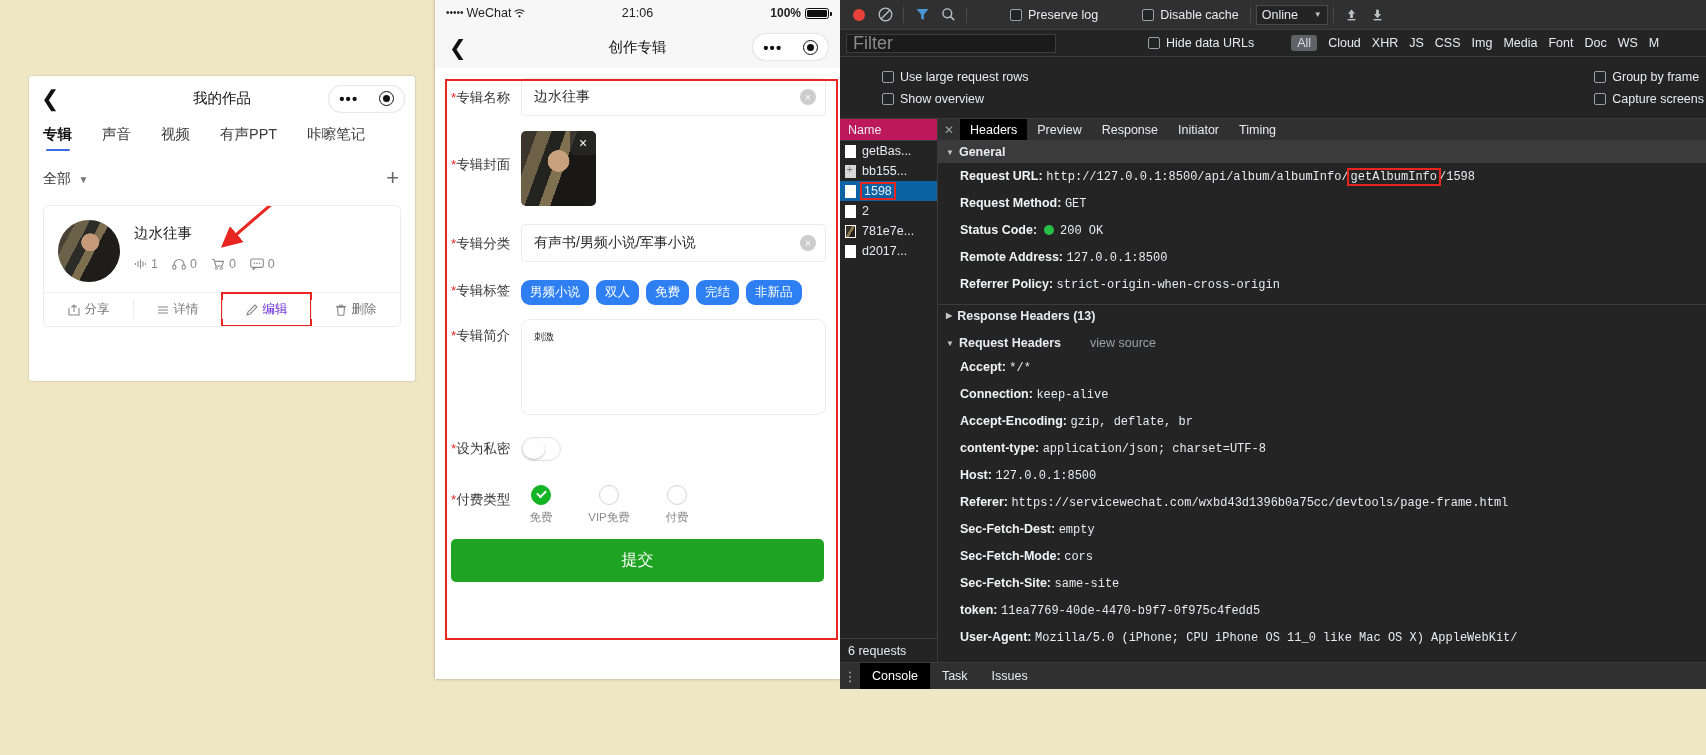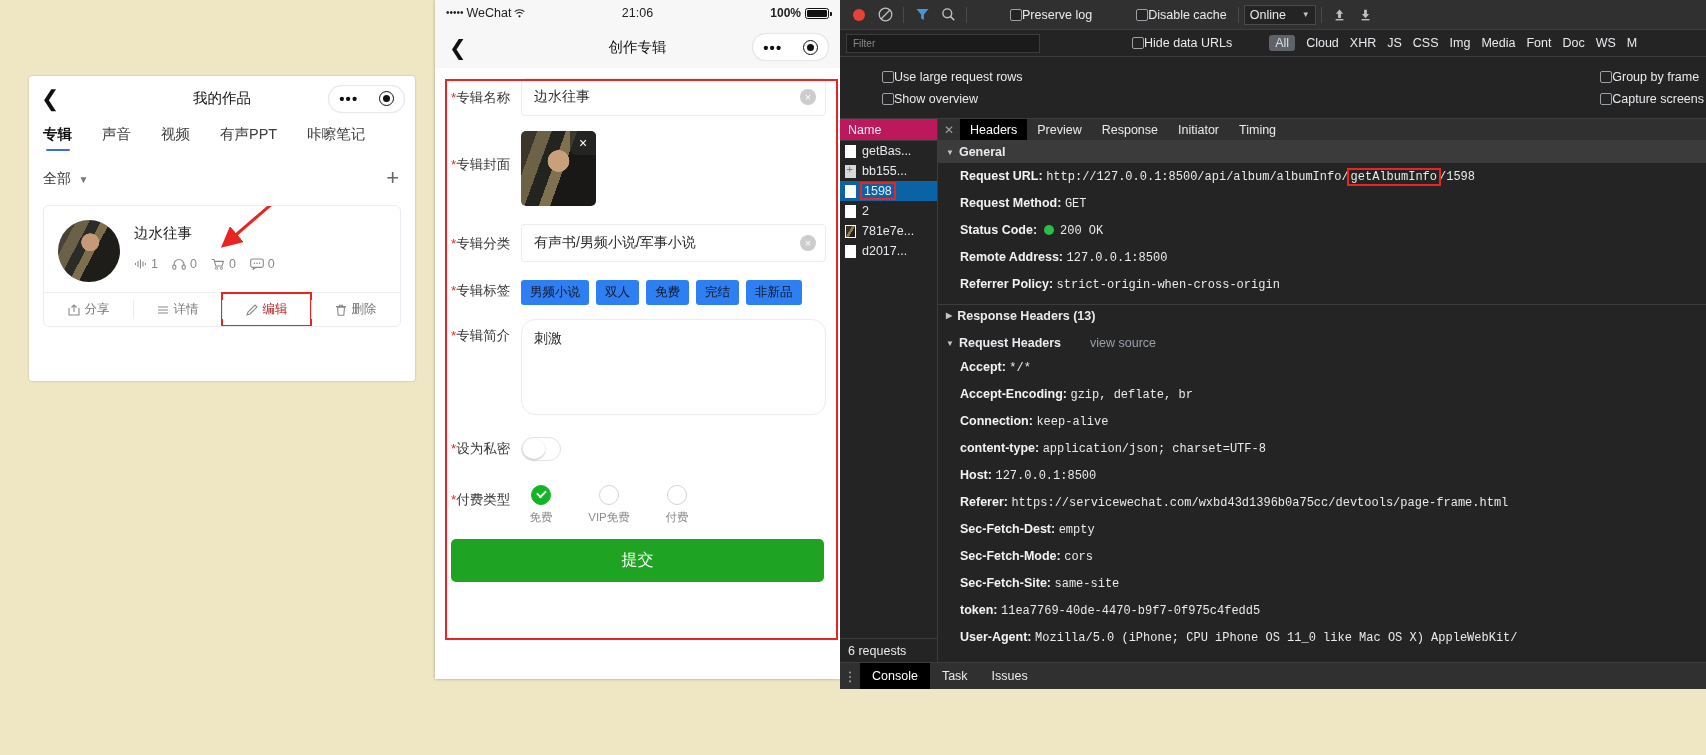--- a/index.html
+++ b/index.html
@@ -61,21 +61,21 @@
   .work-meta { flex:1; padding-top:4px; }
   .work-title { font-size:14.5px; color:#222; }
   .stat-row { display:flex; gap:14px; margin-top:14px; align-items:center; color:#8a8a8a; font-size:12.5px;}
   .stat { display:flex; align-items:center; gap:4px; }
   .stat svg { display:block; }
 
   .work-actions { display:flex; border-top:1px solid #efefef; }
   .act { flex:1; display:flex; align-items:center; justify-content:center; gap:5px;
     padding:8px 0; font-size:12.5px; color:#777; position:relative; }
   .act + .act:before { content:""; position:absolute; left:0; top:7px; bottom:7px; width:1px; background:#ececec;}
-  .act.highlight { outline:2px solid #e8251f; outline-offset:-1px; color:#b91c1c; }
+  .act.highlight { outline:2px solid #e8251f; outline-offset:-1px; color:#6d28d9; }
 
   .red-arrow { position:absolute; left:170px; top:-22px; width:80px; height:70px; pointer-events:none;}
 
   
   #mid-phone {
     position:absolute; left:435px; top:0px; width:405px; height:679px;
     background:#fff; box-shadow:0 0 3px rgba(0,0,0,.3); overflow:hidden;
   }
   .ios-status {
     height:26px; background:#f7f7f7; display:flex; align-items:center;
@@ -118,24 +118,24 @@
     background:
       radial-gradient(circle at 50% 40%, #c9a07c 0 18%, rgba(0,0,0,0) 19%),
       linear-gradient(110deg,#3b352b 0 16%, #6d6248 16% 30%, #23231f 30% 44%, #7f7150 44% 55%, #191816 55% 100%),
       #342f26;
   }
   .cover-x {
     position:absolute; right:0; top:0; width:26px; height:24px; background:rgba(40,40,40,.75);
     color:#fff; font-size:14px; line-height:24px; text-align:center; border-radius:0 5px 0 6px;
   }
   .tag-row { display:flex; gap:7px; flex-wrap:wrap; padding-top:4px;}
-  .tag { background:#2d7ff2; color:#0f172a; font-size:12.5px; padding:4px 9px; border-radius:3px; }
+  .tag { background:#2d7ff2; color:#ffffff; font-size:12.5px; padding:4px 9px; border-radius:9px; }
   .textarea-box {
-    min-height:96px; border:1px solid #ececec; border-radius:14px; background:#fff;
-    padding:10px 12px; font-size:14px; color:#2b2b2b;
+    min-height:96px; border:1px solid #ececec; border-radius:9px; background:#fff;
+    padding:10px 12px; font-size:10px; color:#2b2b2b;
   }
   .switch {
     width:40px; height:24px; border-radius:12px; background:#fff; border:1px solid #e3e3e3;
     position:relative; box-shadow:inset 0 0 1px rgba(0,0,0,.06);
   }
   .switch:after{content:"";position:absolute;left:1px;top:1px;width:22px;height:20px;border-radius:50%;
     background:#fff;box-shadow:0 1px 2px rgba(0,0,0,.25);}
   .radio-row { display:flex; gap:28px; padding-top:2px;}
   .radio-item { display:flex; flex-direction:column; align-items:center; gap:5px; width:40px;}
   .radio-c { width:20px;height:20px;border-radius:50%;border:1.4px solid #d4d4d4;}
@@ -152,33 +152,33 @@
     position:absolute; left:840px; top:0; width:866px; height:689px;
     background:#242424; color:#e8eaed; font-size:12.5px; overflow:hidden;
   }
   .dt-toolbar {
     height:30px; background:#303030; display:flex; align-items:center; gap:0px;
     padding:0 6px; border-bottom:1px solid #3c3c3c;
   }
   .dt-ico { width:26px; height:26px; display:flex; align-items:center; justify-content:center; }
   .rec-dot { width:12px; height:12px; border-radius:50%; background:#e8413a; }
   .sep { width:1px; height:16px; background:#4a4a4a; margin:0 5px;}
-  .dt-check { display:flex; align-items:center; gap:0; font-size:12.5px; color:#e8eaed; margin:0 6px; white-space:nowrap;padding-left:32px;}
+  .dt-check { display:flex; align-items:center; gap:6px; font-size:12.5px; color:#e8eaed; margin:0 6px; white-space:nowrap;padding-left:32px;}
   .cbox { width:12px; height:12px; border:1px solid #9aa0a6; border-radius:2px; background:#242424; }
   .dd { display:flex; align-items:center; gap:16px; background:#242424; border:1px solid #4a4a4a;
         height:20px; padding:0 5px; color:#e8eaed; font-size:12.5px;}
   .dd .caret { font-size:8px; color:#c0c0c0;}
 
   .dt-filterbar {
     height:27px; background:#242424; display:flex; align-items:center; gap:0;
     padding:0 6px; border-bottom:1px solid #3c3c3c;
   }
   .filter-input {
-    width:194px; height:19px; background:#1b1b1b; border:1px solid #3c3c3c;
-    color:#8b8b8b; font-size:10px; padding:0 6px; display:flex; align-items:center;
+    width:210px; height:19px; background:#1b1b1b; border:1px solid #3c3c3c;
+    color:#8b8b8b; font-size:18px; padding:0 6px; display:flex; align-items:center;
   }
   .ftypes { display:flex; align-items:center; gap:11px; margin-left:10px; font-size:12.5px; white-space:nowrap;}
   .ftype.all { background:#5f6368; color:#dadce0; padding:1px 6px; border-radius:3px;margin-left:21px; }
 
   .dt-opts {
     height:62px; background:#242424; display:flex; flex-direction:column; justify-content:center;
     gap:8px; padding:0 10px; border-bottom:1px solid #3c3c3c; position:relative;
   }
   .opt-right { position:absolute; right:0px; top:0; height:100%;
     display:flex; flex-direction:column; justify-content:center; gap:8px; padding-right:2px;}
@@ -623,22 +623,22 @@
           <span>Response Headers (13)</span>
         </div>
 
         <div class="sec-head plain" style="border-top:none; margin-top:6px">
           <span class="tri">▼</span>
           <span>Request Headers</span>
           <span class="view-src">view source</span>
         </div>
 
         <div class="kv"><b>Accept:</b> <span class="v">*/*</span></div>
+        <div class="kv"><b>Connection:</b> <span class="v">keep-alive</span></div>
         <div class="kv"><b>Accept-Encoding:</b> <span class="v">gzip, deflate, br</span></div>
-        <div class="kv"><b>Connection:</b> <span class="v">keep-alive</span></div>
         <div class="kv"><b>content-type:</b> <span class="v">application/json; charset=UTF-8</span></div>
         <div class="kv"><b>Host:</b> <span class="v">127.0.0.1:8500</span></div>
         <div class="kv"><b>Referer:</b> <span class="v">https://servicewechat.com/wxbd43d1396b0a75cc/devtools/page-frame.html</span></div>
         <div class="kv"><b>Sec-Fetch-Dest:</b> <span class="v">empty</span></div>
         <div class="kv"><b>Sec-Fetch-Mode:</b> <span class="v">cors</span></div>
         <div class="kv"><b>Sec-Fetch-Site:</b> <span class="v">same-site</span></div>
         <div class="kv"><b>token:</b> <span class="v">11ea7769-40de-4470-b9f7-0f975c4fedd5</span></div>
         <div class="kv"><b>User-Agent:</b> <span class="v">Mozilla/5.0 (iPhone; CPU iPhone OS 11_0 like Mac OS X) AppleWebKit/</span></div>
       </div>
     </div>

